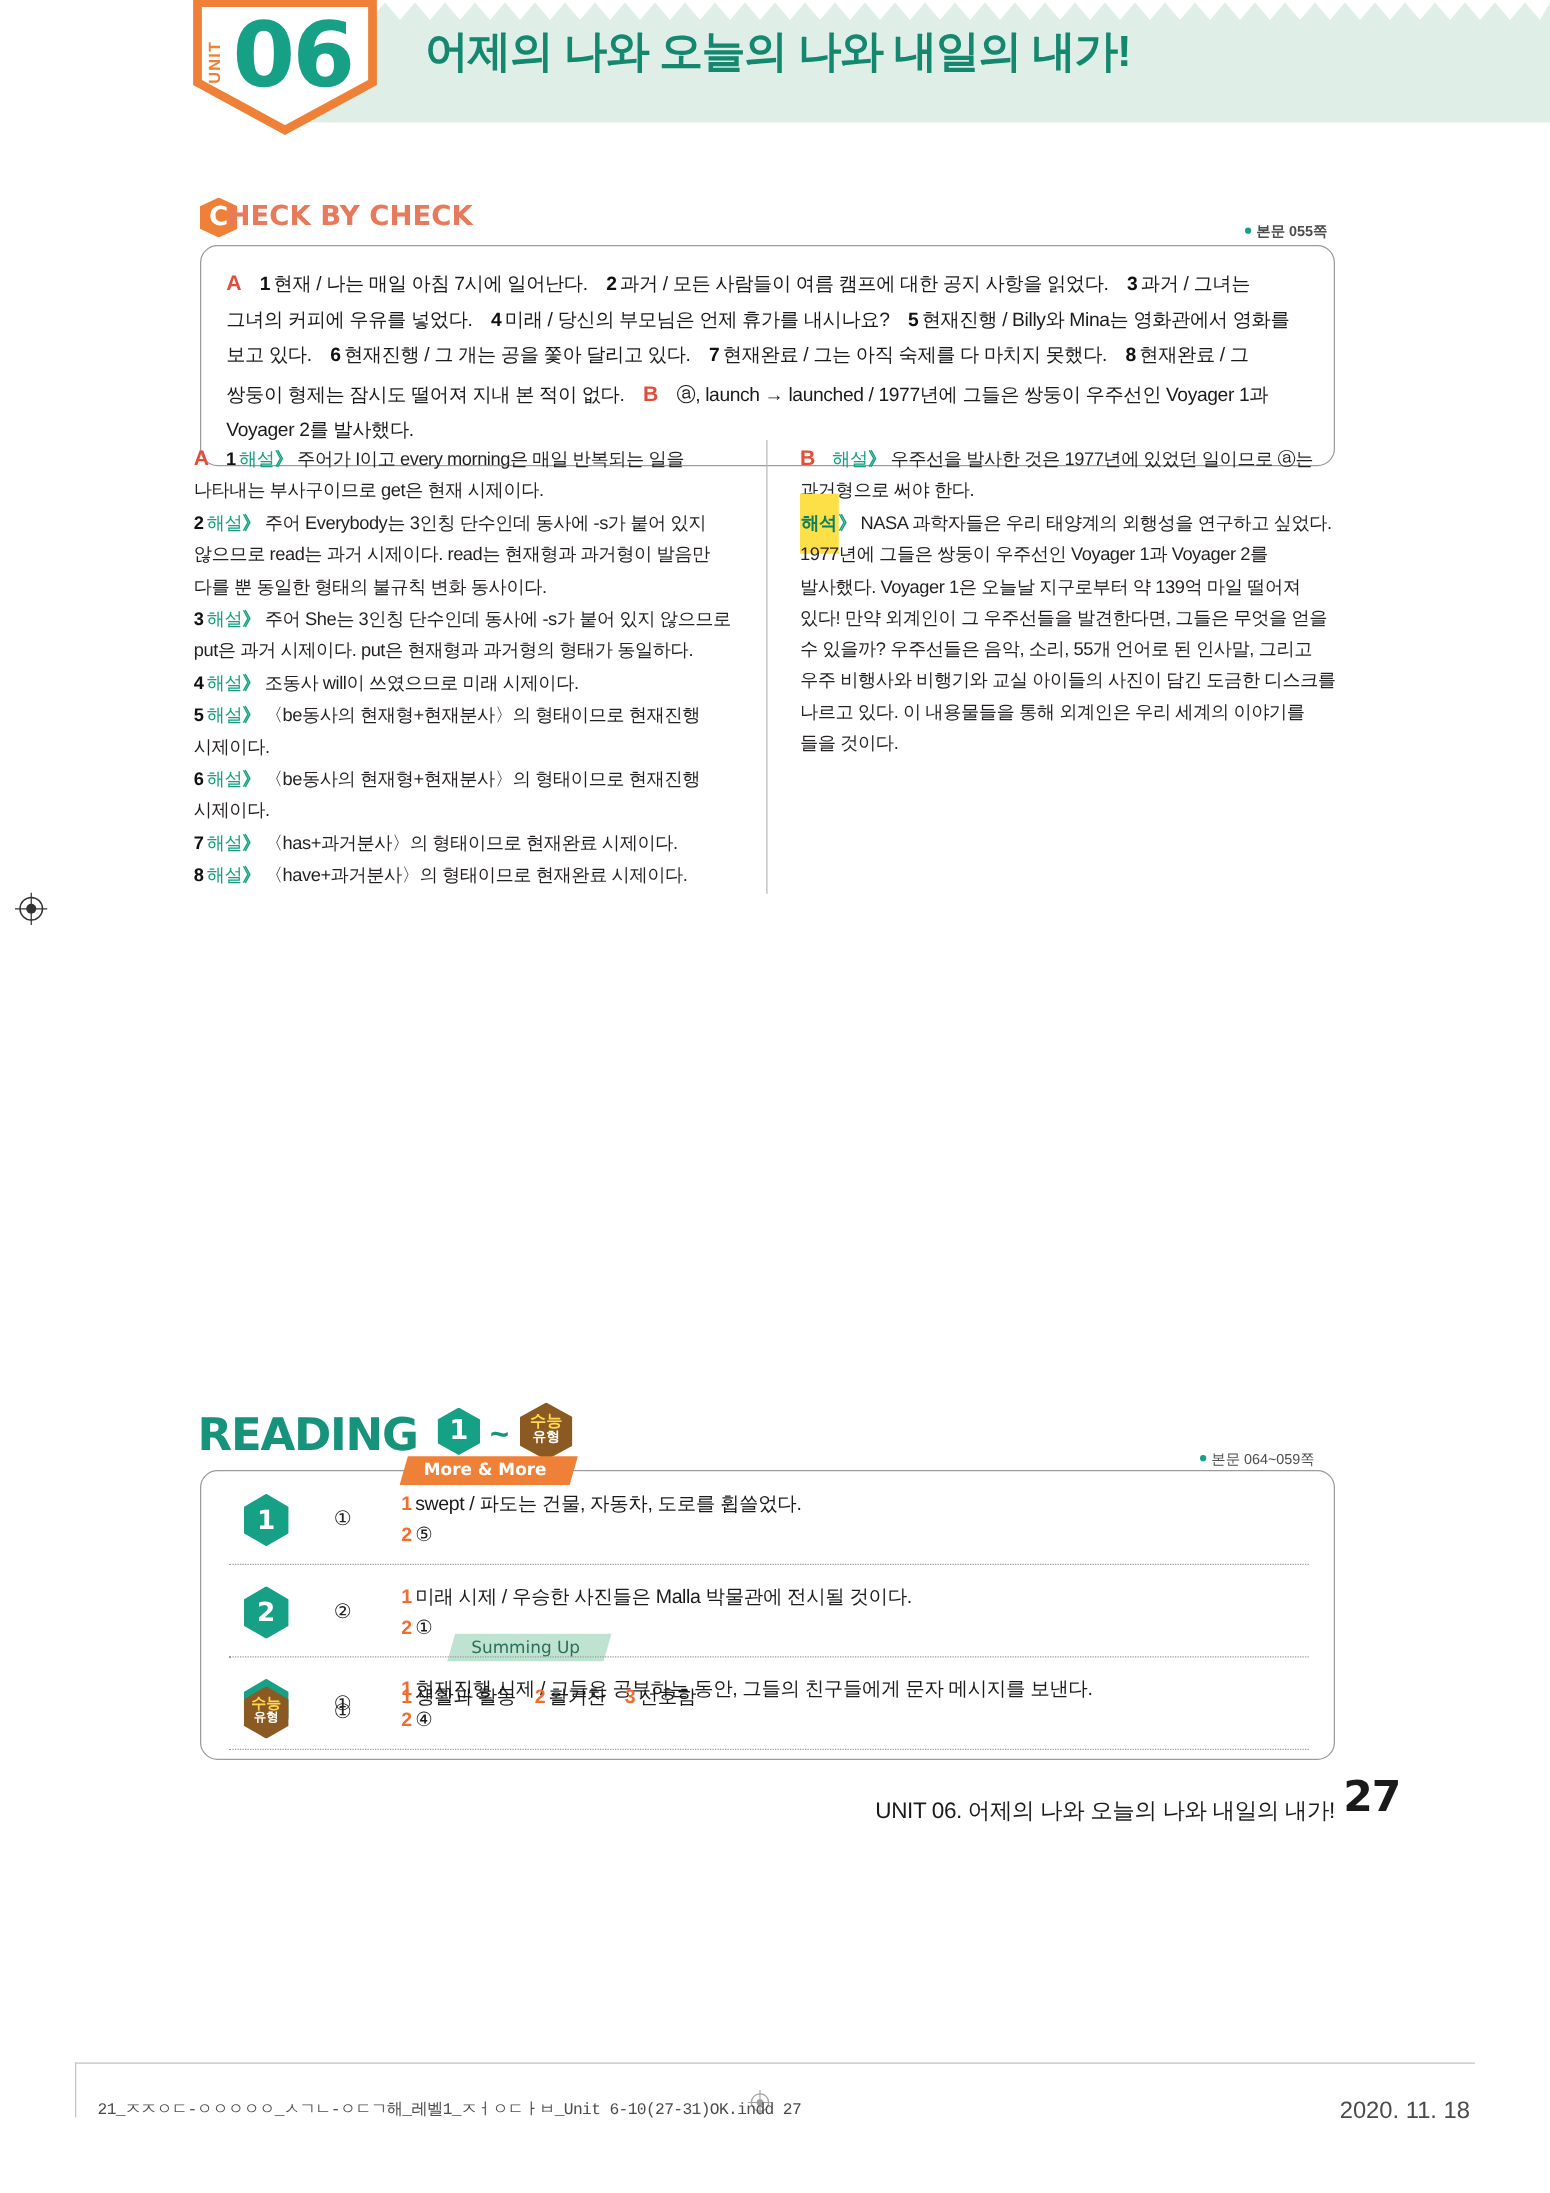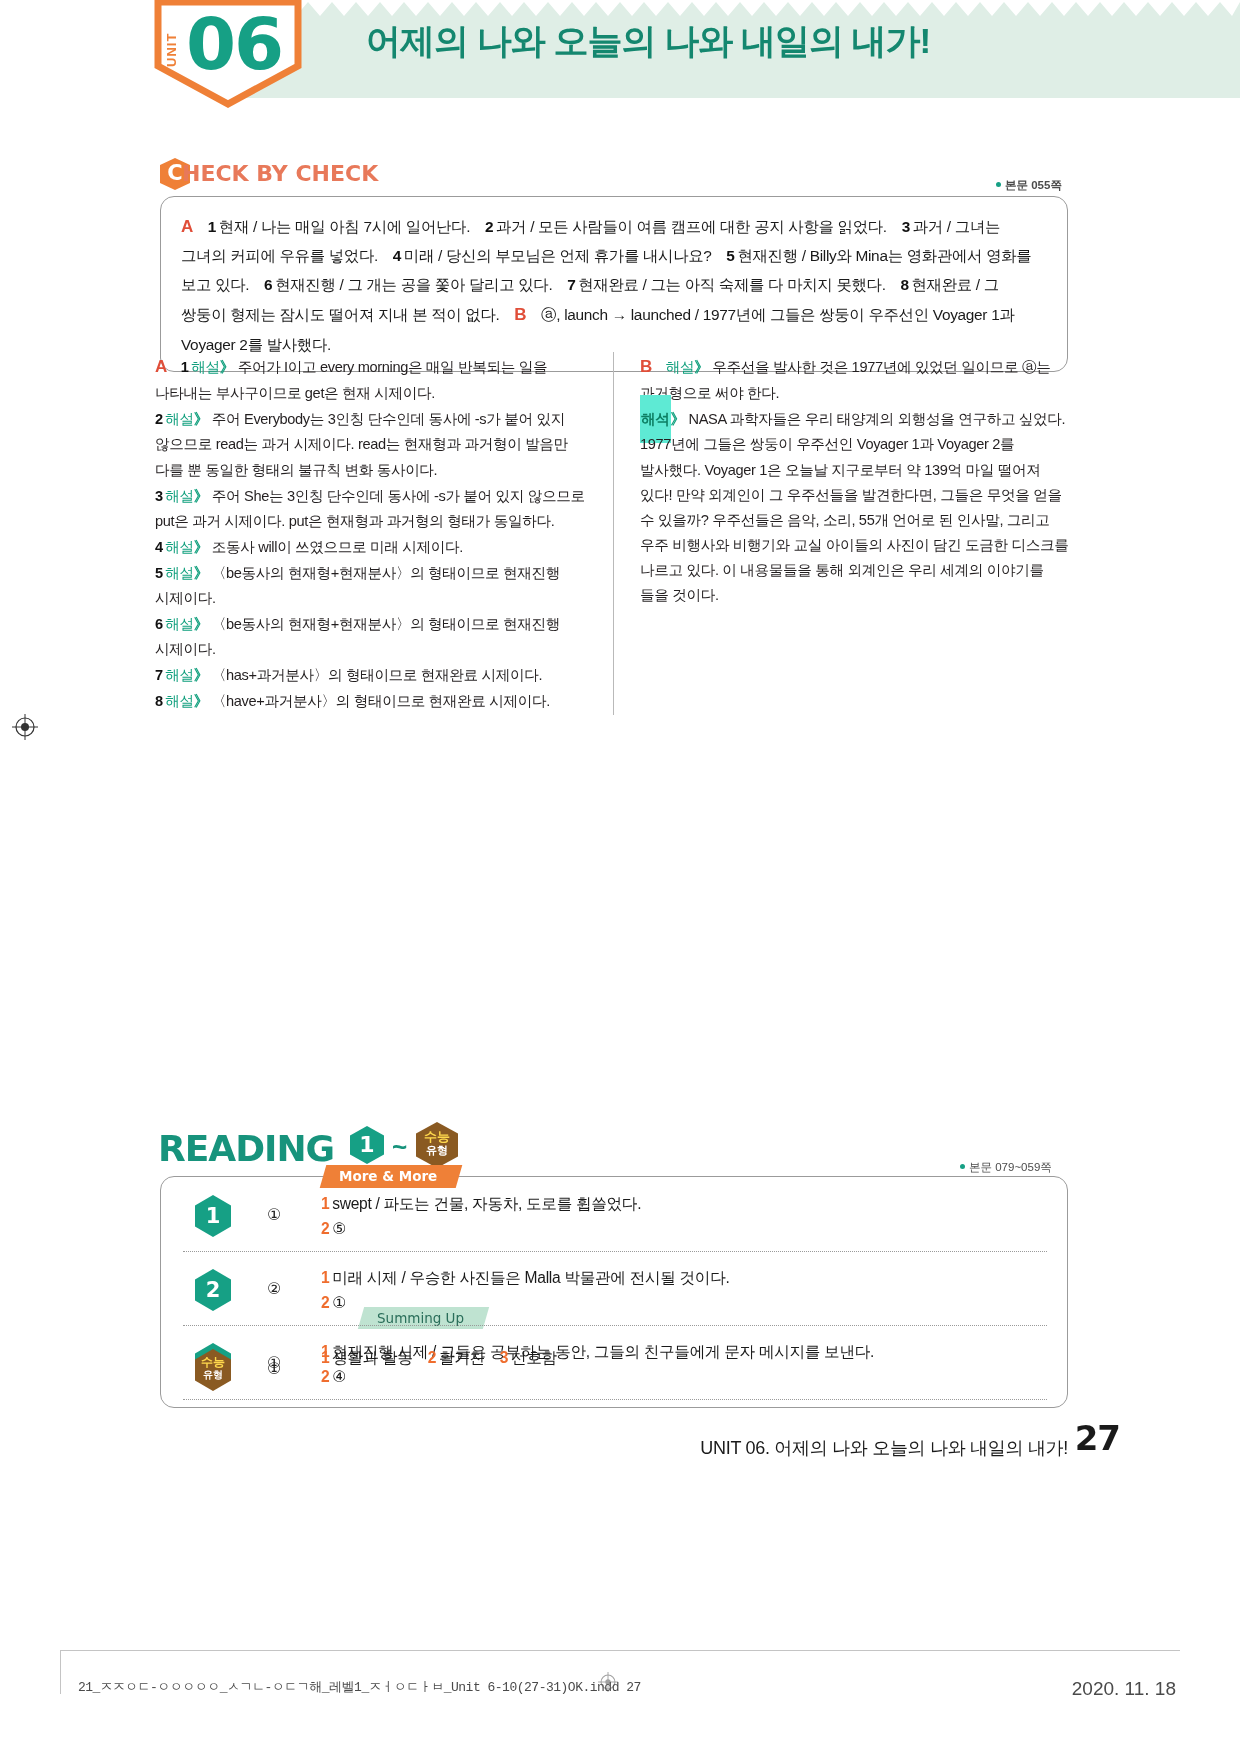--- a/index.html
+++ b/index.html
@@ -73,21 +73,20 @@
   }
   .unit-title {
     position: absolute;
     left: 340px;
     top: 18px;
     font-size: 35px;
     font-weight: bold;
     color: #14876f;
     letter-spacing: -1px;
     white-space: nowrap;
-    margin-left: 26px;
   }
 
   
   .cbc-wrap {
     position: absolute;
     left: 160px;
     top: 158px;
     height: 34px;
   }
   .cbc-badge {
@@ -179,21 +178,21 @@
     word-break: keep-all;
   }
   .col.left { padding-right: 24px; }
   .col.right { padding-left: 26px; border-left: 1px solid #b9b9b9; }
   .para { margin: 0 0 1px 0; text-indent: 0; }
   .num { font-weight: bold; color: #111; }
   .tag-hs { color: #12a07e; font-weight: normal; }
   .tag-hs2 {
     color: #0d7f63;
     font-weight: bold;
-    background: #5eead4;
+    background: #fde047;
     padding: 16px 1px;
   }
   .arrows { color: #12a07e; font-weight: bold; }
 
   
   .reading-head {
     position: absolute;
     left: 158px;
     top: 1122px;
     height: 56px;
@@ -475,21 +474,21 @@
     <span>1</span>
   </div>
   <div class="tilde" style="left:234px; top:10px;">~</div>
   <div class="hex-brown" style="left:258px; top:0px;">
     <span class="l1">수능</span>
     <span class="l2">유형</span>
   </div>
 </div>
 
 <div class="pageref" style="left:960px; top:1160px;">
-  <span class="dot"></span><span>본문 079~059쪽</span>
+  <span class="dot"></span><span>본문 064~059쪽</span>
 </div>
 
 <div class="reading-box">
   <div class="ribbon more">
     <span>More &amp; More</span>
   </div>
   <div class="ribbon summing" style="left:200px; top:130px;">
     <span>Summing Up</span>
   </div>
   <div id="readingRows">

